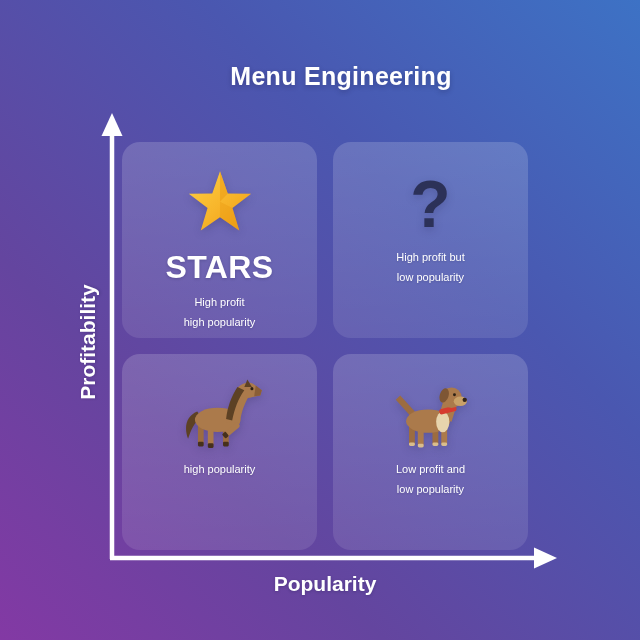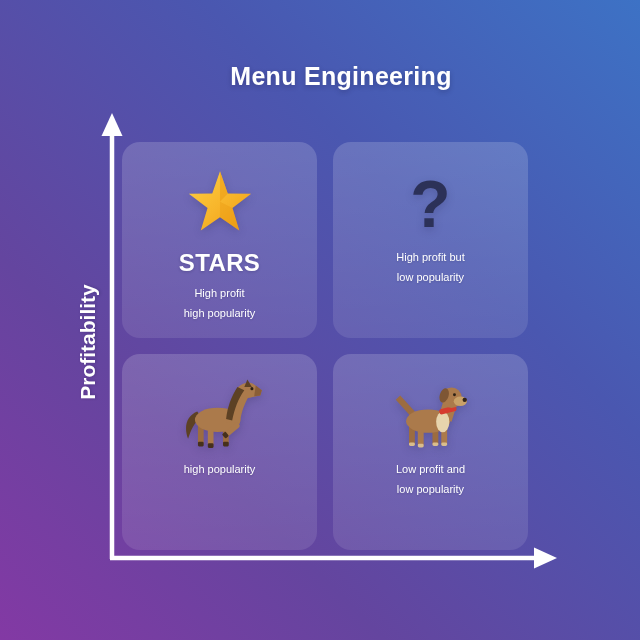--- a/index.html
+++ b/index.html
@@ -50,21 +50,21 @@
     padding-top: 24px;
     display: flex; flex-direction: column; align-items: center;
     text-align: center;
   }
   .icon-box {
     height: 76px; display: flex; align-items: center; justify-content: center;
     margin-bottom: 5px;
     filter: drop-shadow(0 3px 4px rgba(20,20,60,0.20));
   }
   .q-title {
-    font-size: 24px; font-weight: 700; letter-spacing: 0.4px;
+    font-size: 32px; font-weight: 700; letter-spacing: 0.4px;
     margin: 2px 0 6px 0;
     text-shadow: 0 1px 3px rgba(20,20,60,0.22);
   }
   .q-sub {
     font-size: 11px; line-height: 20px; font-weight: 400;
     text-shadow: 0 1px 2px rgba(20,20,60,0.18);
   }
   .qmark {
     font-size: 66px; font-weight: 800; line-height: 0.95;
     color: #2c3158;
@@ -82,20 +82,21 @@
       <line x1="112" y1="559" x2="112" y2="134" stroke="#ffffff" stroke-width="4.5"></line>
       <polygon points="112,113 101.5,136 122.5,136" fill="#ffffff"></polygon>
     </g>
     <g>
       <line x1="110" y1="558" x2="534" y2="558" stroke="#ffffff" stroke-width="4.5"></line>
       <polygon points="557,558 534,547.5 534,568.5" fill="#ffffff"></polygon>
     </g>
   </svg>
 
   <div class="y-axis-label">Profitability</div>
+  <div class="x-axis-label">Popularity</div>
 
   <div class="grid">
 
     <div class="card">
       <div class="icon-box">
         <svg viewBox="0 0 64 64" width="70" height="70" aria-hidden="true">
           <defs>
             <linearGradient id="goldGrad" x1="0%" y1="0%" x2="100%" y2="100%">
               <stop offset="0%" stop-color="#fdd044"></stop>
               <stop offset="55%" stop-color="#f7b42a"></stop>

